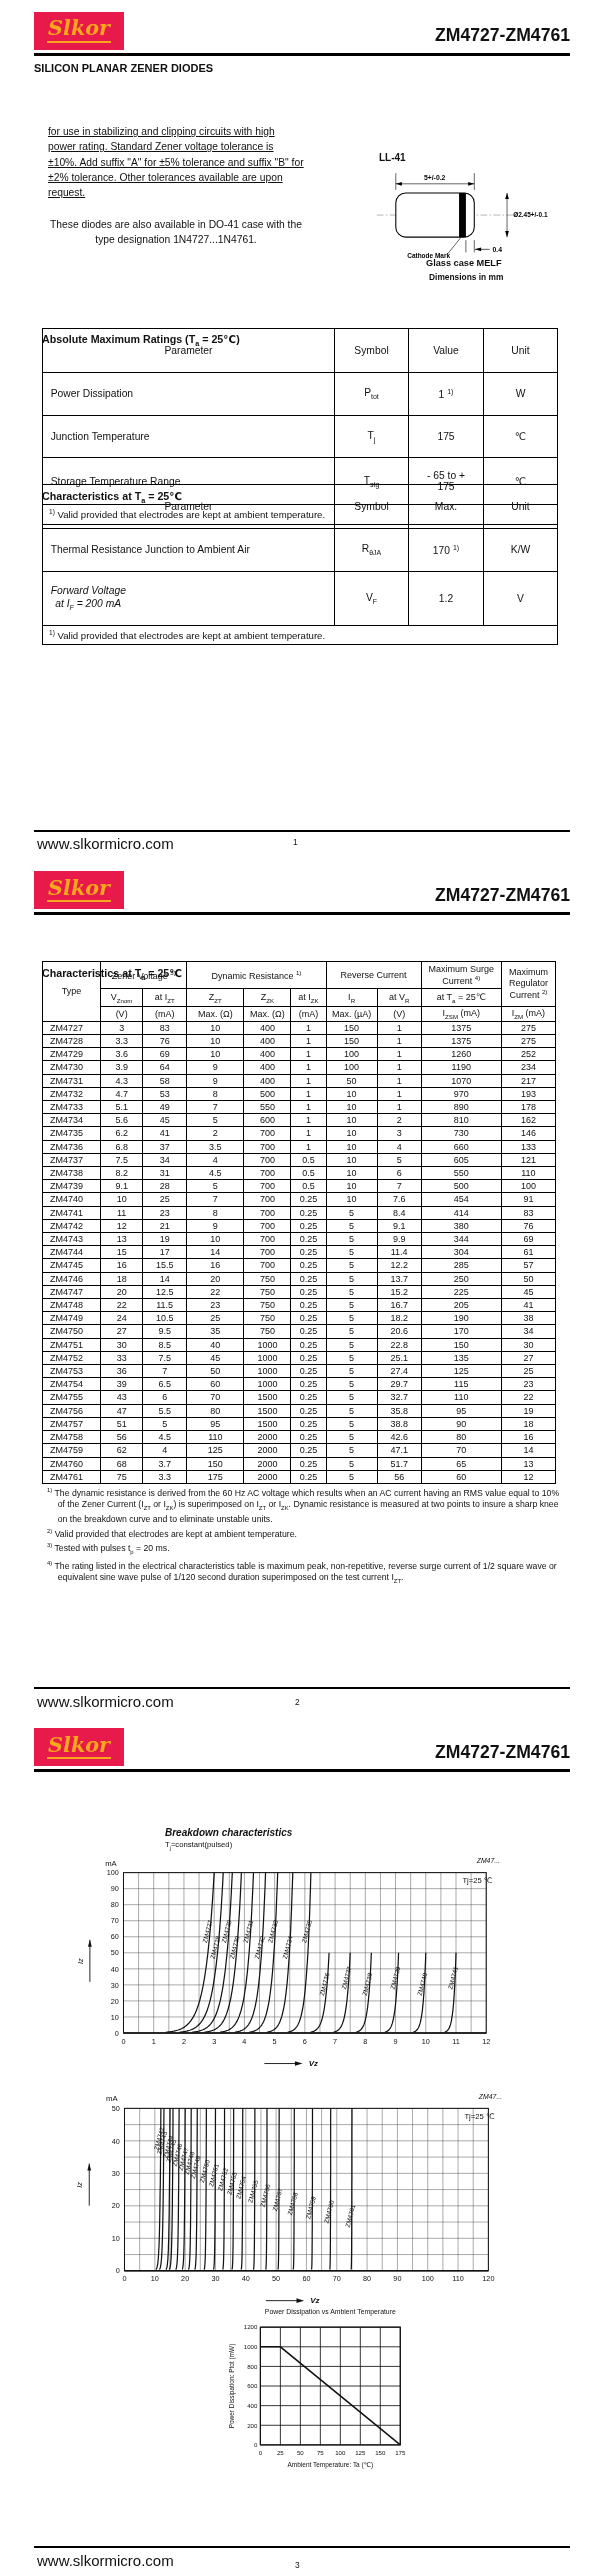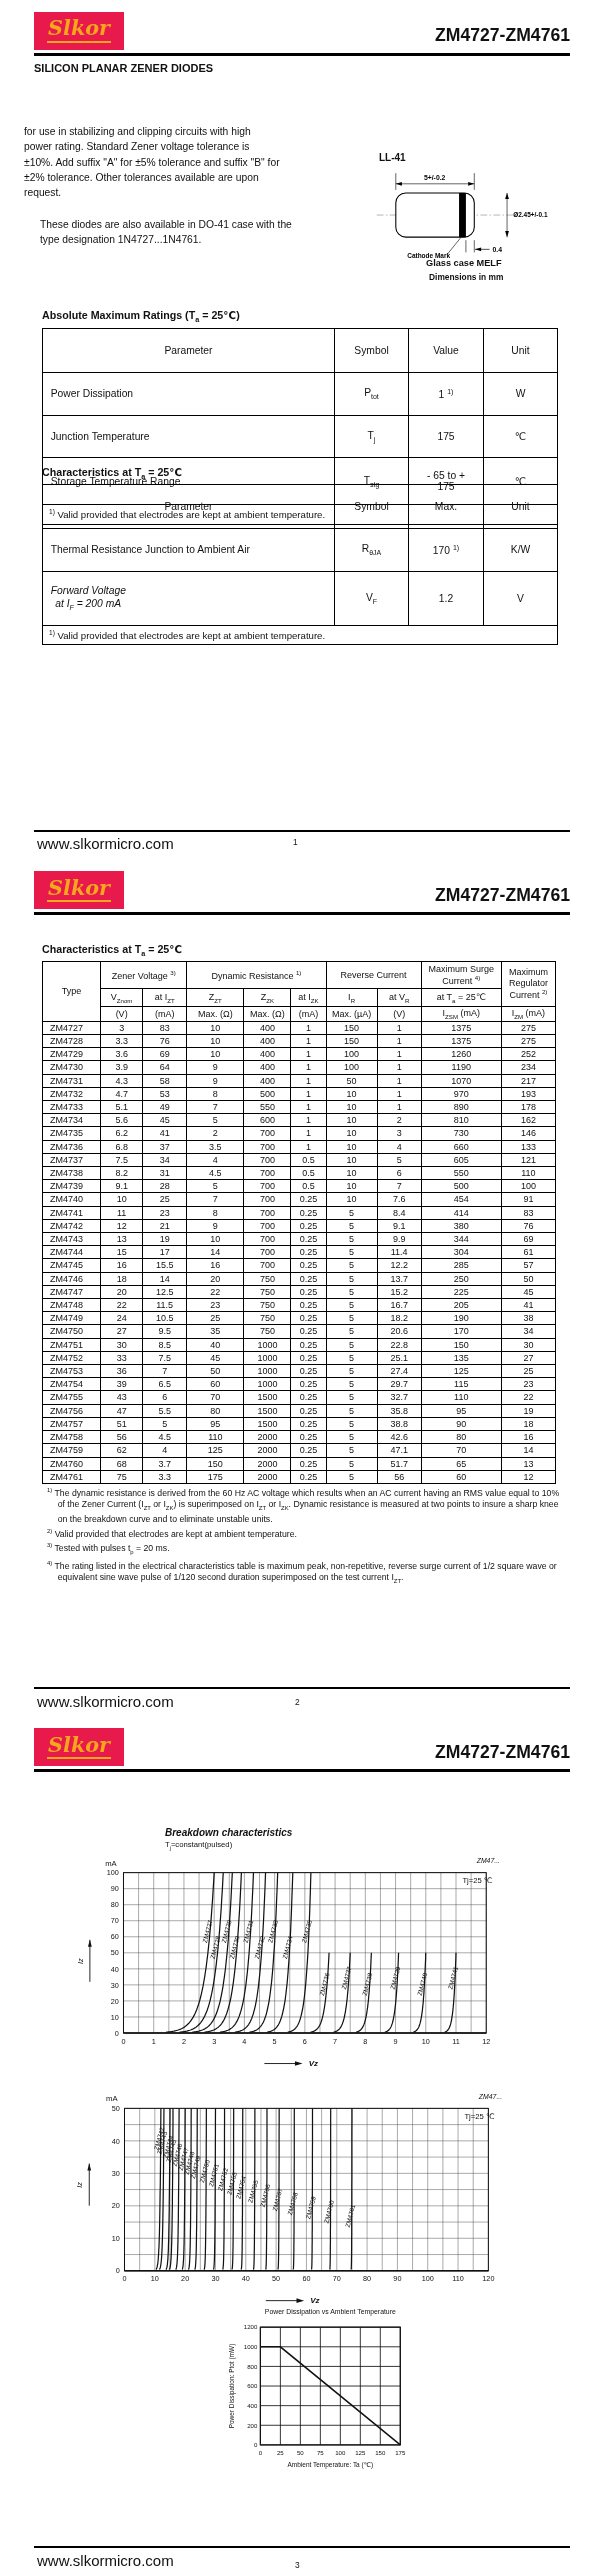--- a/index.html
+++ b/index.html
@@ -7,21 +7,21 @@
        font-family:"Liberation Sans","DejaVu Sans",sans-serif;color:#111;}
   .abs{position:absolute;}
   .logo{width:90px;height:38px;background:#e81a4c;display:flex;align-items:center;justify-content:center;}
   .logo span{font-family:"DejaVu Serif",serif;font-style:italic;font-weight:bold;color:#f6a71b;
              font-size:20.7px;line-height:1;border-bottom:2.3px solid #f6a71b;padding:0 1.5px 1.5px 1.5px;}
   .title{font-size:17.6px;font-weight:bold;white-space:nowrap;}
   .rule{background:#000;height:3.1px;}
   .rule2{background:#000;height:2.3px;}
   .docsub{font-size:11px;font-weight:bold;}
   .para{font-size:10.3px;line-height:15.3px;width:257px;}
-  .h{font-size:10.7px;font-weight:bold;}
+  .h{font-size:10.7px;font-weight:bold;margin-top:24px;}
   sub{font-size:68%;}
   sup{font-size:68%;}
   table{border-collapse:collapse;table-layout:fixed;}
   .dt{border:1.5px solid #000;font-size:10.3px;}
   .dt th,.dt td{border:0.8px solid #000;padding:12px;}
   .dt th{font-weight:normal;height:19px;text-align:center;}
   .dt td{height:17.6px;margin-top:14px;}
   .dt td.l{text-align:left;padding-left:7.7px;}
   .dt td.c{text-align:center;}
   .dt .fnrow td{font-size:9.6px;text-align:left;padding:3.1px 6.1px;height:auto;}
@@ -41,22 +41,22 @@
 </head>
 <body>
 
 <div class="abs logo" style="left:34px;top:11.5px;">
   <span>Slkor</span>
 </div>
 <div class="abs title" style="right:37px;top:25px;text-align:right;">ZM4727-ZM4761</div>
 <div class="abs rule" style="left:34px;top:53px;width:536px;"></div>
 <div class="abs docsub" style="left:34px;top:62px;">SILICON PLANAR ZENER DIODES</div>
 
-<div class="abs para" style="left:24px;top:124px;">for use in stabilizing and clipping circuits with high power rating. Standard Zener voltage tolerance is ±10%. Add suffix "A" for ±5% tolerance and suffix "B" for ±2% tolerance. Other tolerances available are upon request.</div>
-<div class="abs para" style="left:40px;top:217px;width:272px;">These diodes are also available in DO-41 case with the type designation 1N4727...1N4761.</div>
+<div class="abs para" style="left:48px;top:124px;text-decoration:underline;">for use in stabilizing and clipping circuits with high power rating. Standard Zener voltage tolerance is ±10%. Add suffix "A" for ±5% tolerance and suffix "B" for ±2% tolerance. Other tolerances available are upon request.</div>
+<div class="abs para" style="left:40px;top:217px;width:272px;text-align:center;">These diodes are also available in DO-41 case with the type designation 1N4727...1N4761.</div>
 
 <div class="abs" style="left:379px;top:152px;font-size:10px;font-weight:bold;">LL-41</div>
 <div class="abs" style="left:373px;top:164px;width:230px;height:96px;">
   <svg width="230" height="96" viewBox="0 0 300 126">
 
     <line x1="4" y1="67" x2="190" y2="67" stroke="#888" stroke-width="0.8" stroke-dasharray="9 3 2 3"></line>
 
     <rect x="29" y="38" width="103" height="58" rx="13" ry="13" fill="#fff" stroke="#000" stroke-width="1.4"></rect>
     <rect x="112" y="38" width="9" height="58" fill="#000"></rect>
 

